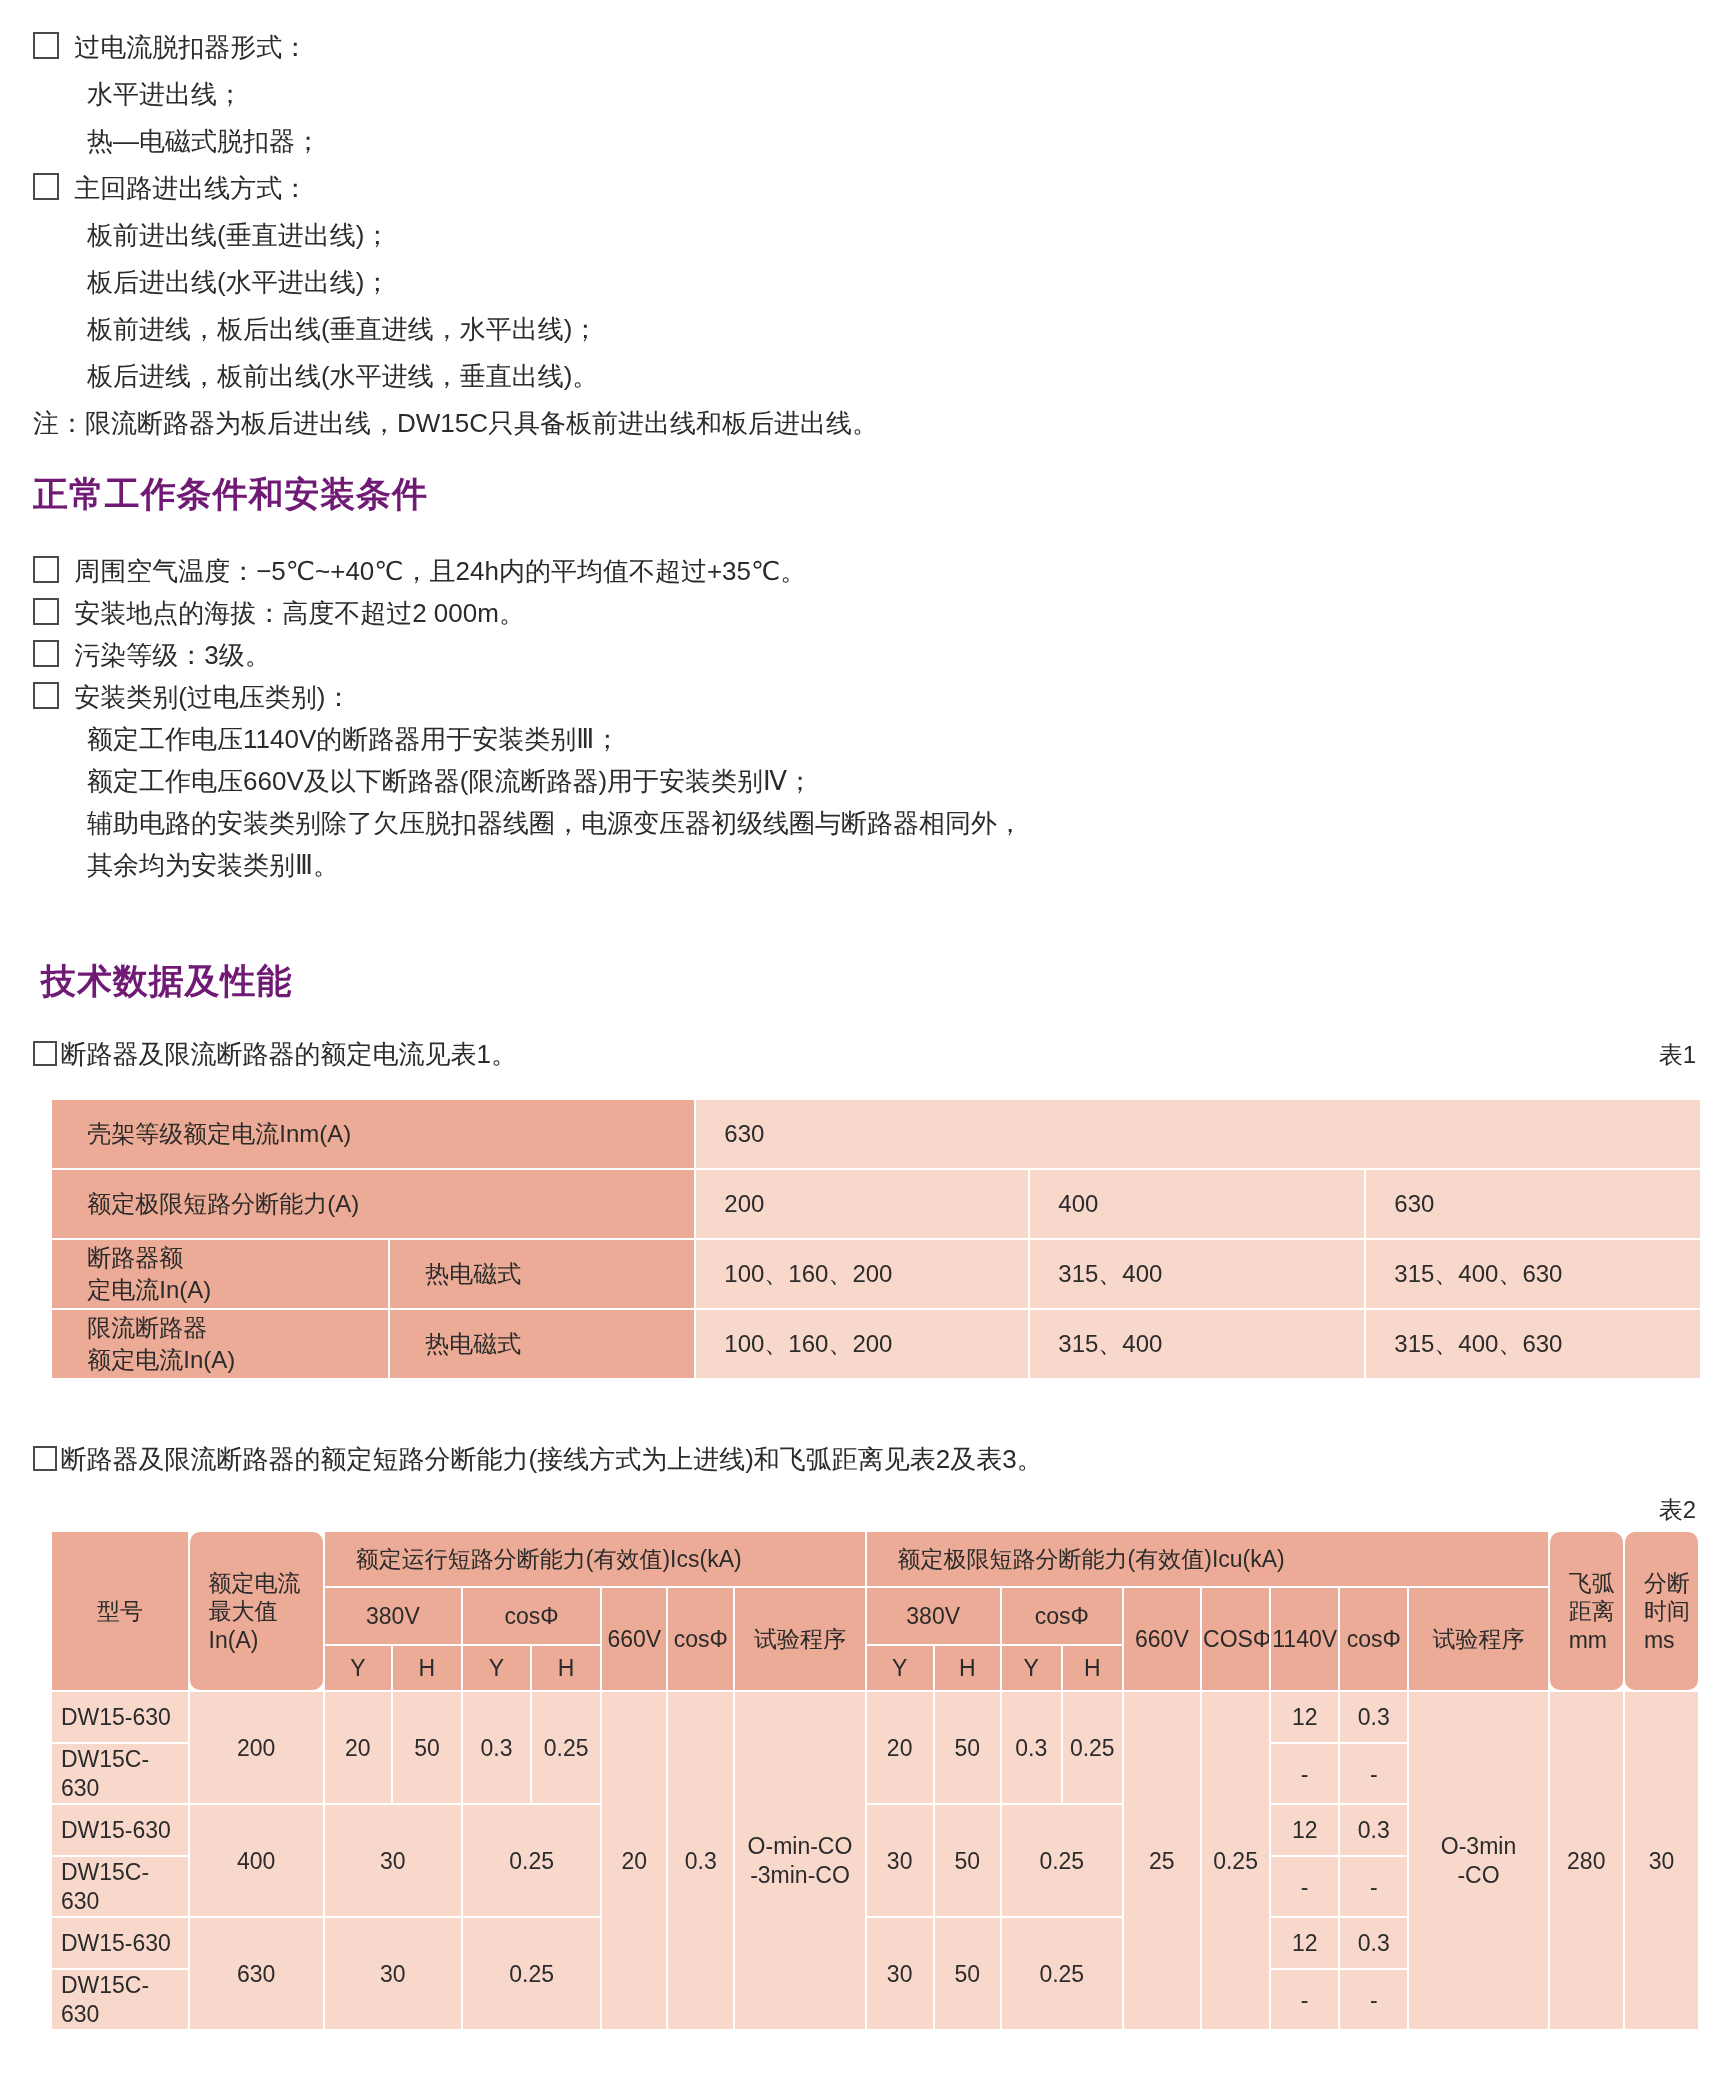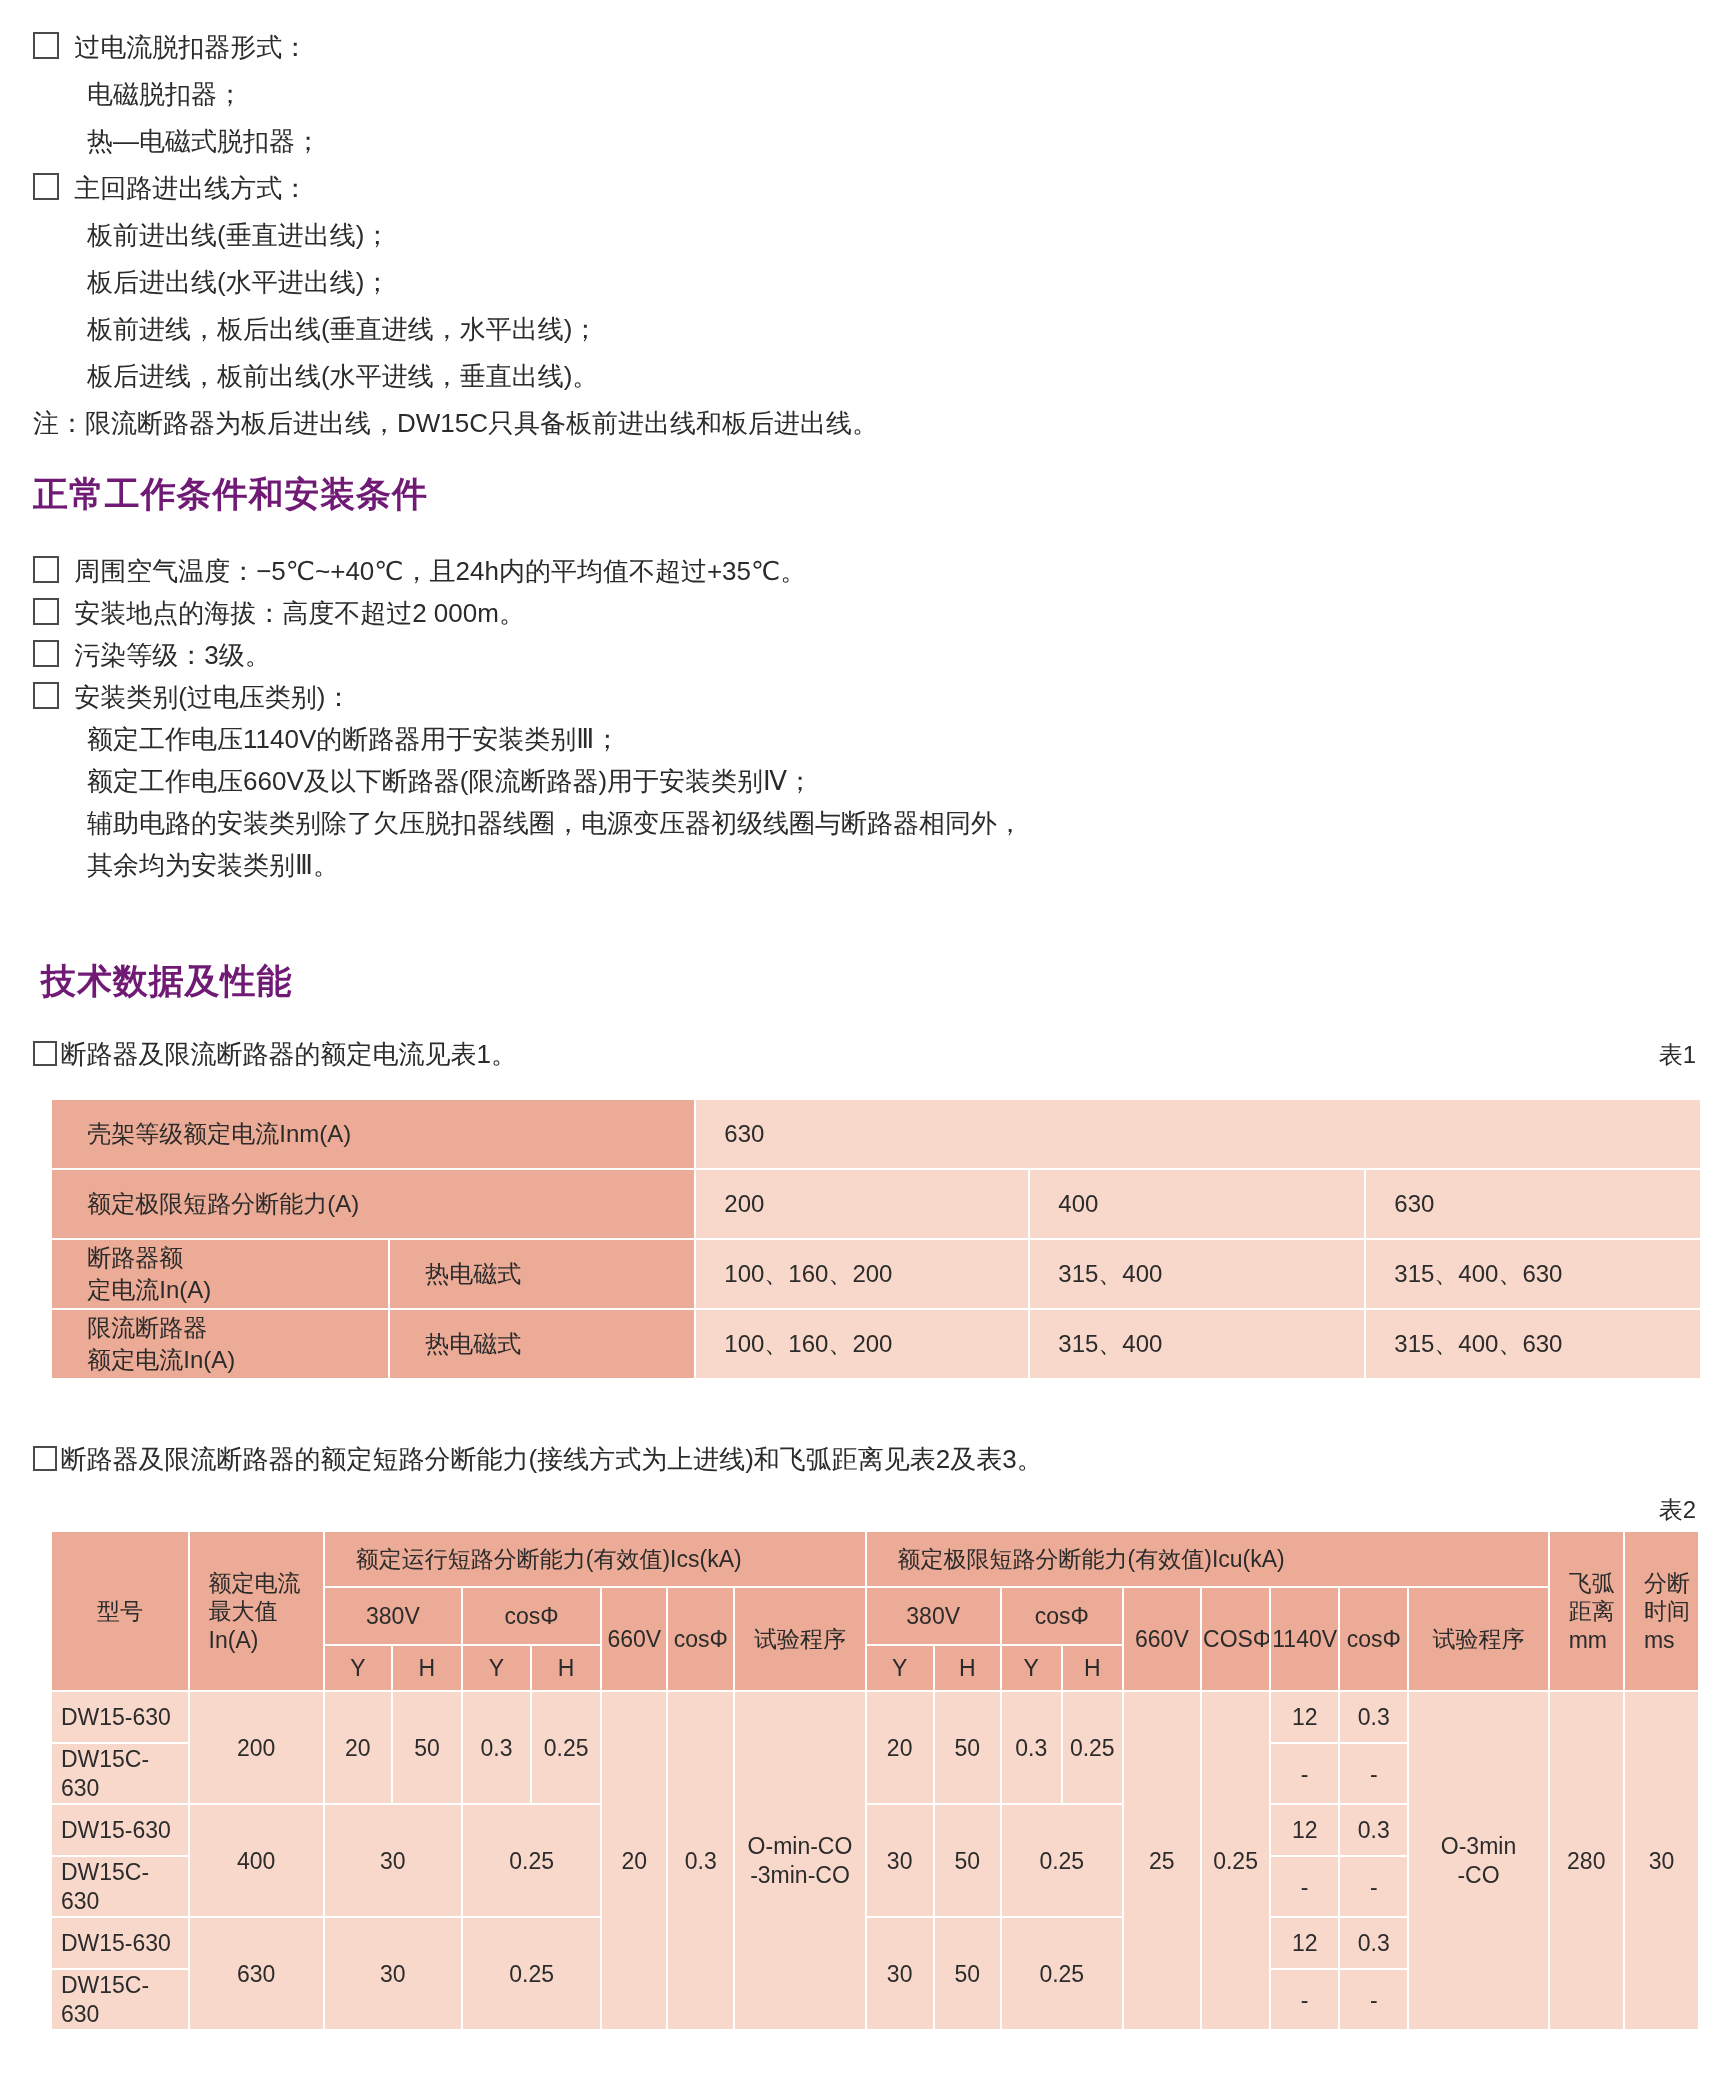--- a/index.html
+++ b/index.html
@@ -41,31 +41,31 @@
   .t1 .dc{padding-left:28px;}
 
   
   .t2{width:1650px;margin-top:5.2px;}
   .t2 td{font-size:23px;line-height:28.5px;}
   .t2 tr.hr1 td{height:52px;}
   .t2 tr.hr2 td{height:54px;}
   .t2 tr.hr3 td{height:42px;}
   .t2 tr.dr td{height:48px;margin-left:25px;}
   .t2 .grp{padding-left:31px;}
-  .t2 .lp{padding-left:19px;}
+  .t2 .lp{padding-left:19px;border-radius:10px;}
   .t2 .model{padding-left:8.6px;text-align:left;}
 </style>
 </head>
 <body>
 
 <div class="page">
 
   <div>
     <div class="line"><span class="cb"></span><span>过电流脱扣器形式：</span></div>
-    <div class="line sub"><span>电磁脱扣器；</span></div>
+    <div class="line sub"><span>水平进出线；</span></div>
     <div class="line sub"><span>热—电磁式脱扣器；</span></div>
     <div class="line"><span class="cb"></span><span>主回路进出线方式：</span></div>
     <div class="line sub"><span>板前进出线(垂直进出线)；</span></div>
     <div class="line sub"><span>板后进出线(水平进出线)；</span></div>
     <div class="line sub"><span>板前进线，板后出线(垂直进线，水平出线)；</span></div>
     <div class="line sub"><span>板后进线，板前出线(水平进线，垂直出线)。</span></div>
     <div class="line note"><span>注：限流断路器为板后进出线，DW15C只具备板前进出线和板后进出线。</span></div>
   </div>
 
   <div id="h1" class="h-blue">正常工作条件和安装条件</div>

